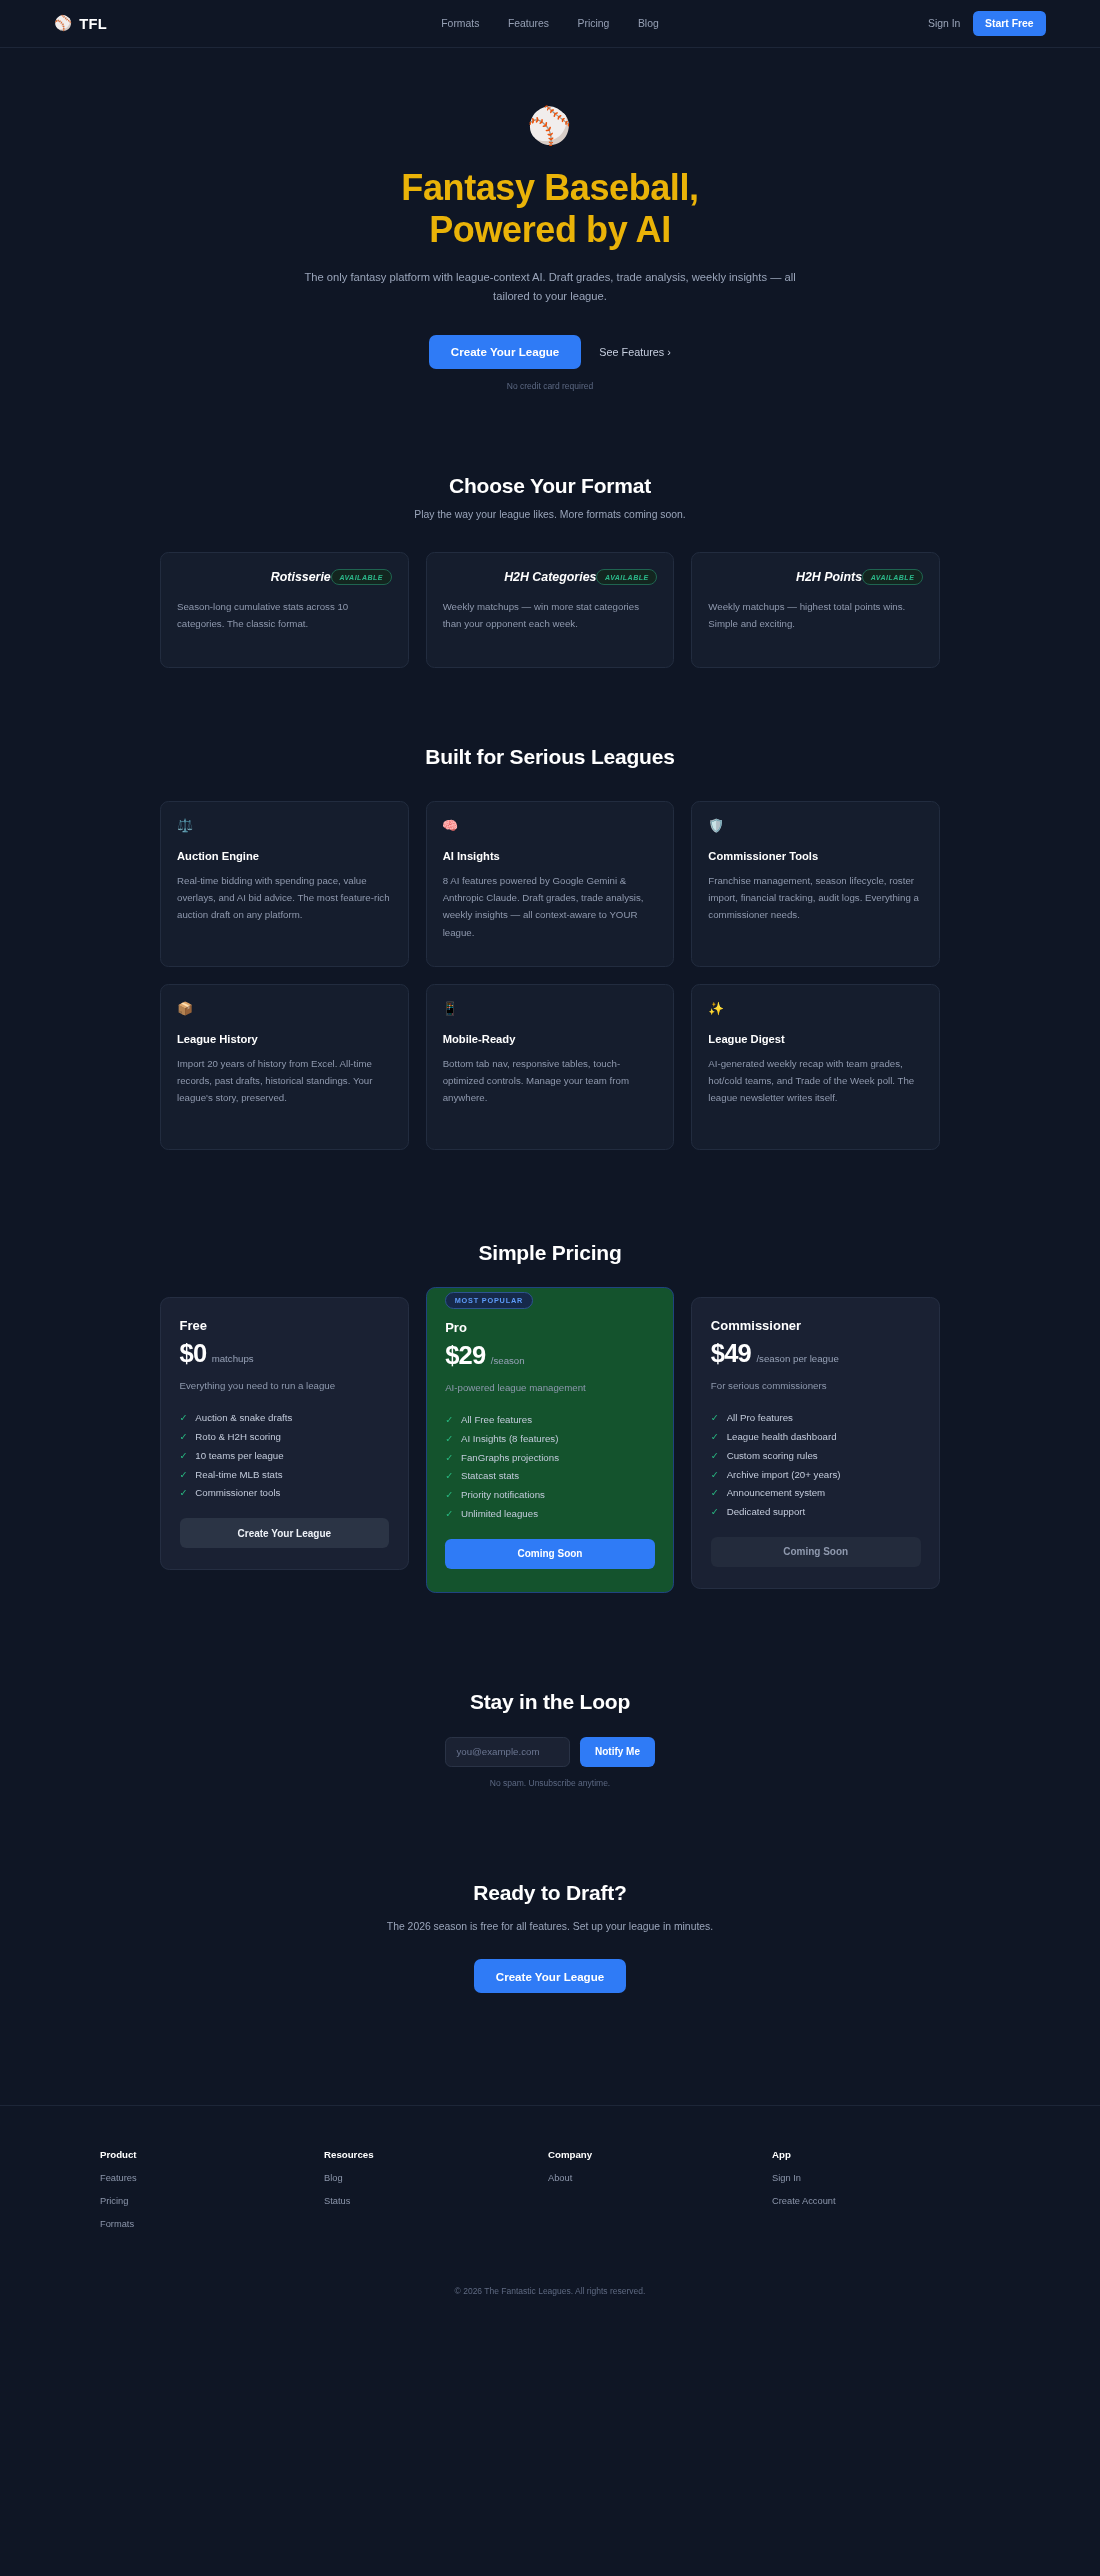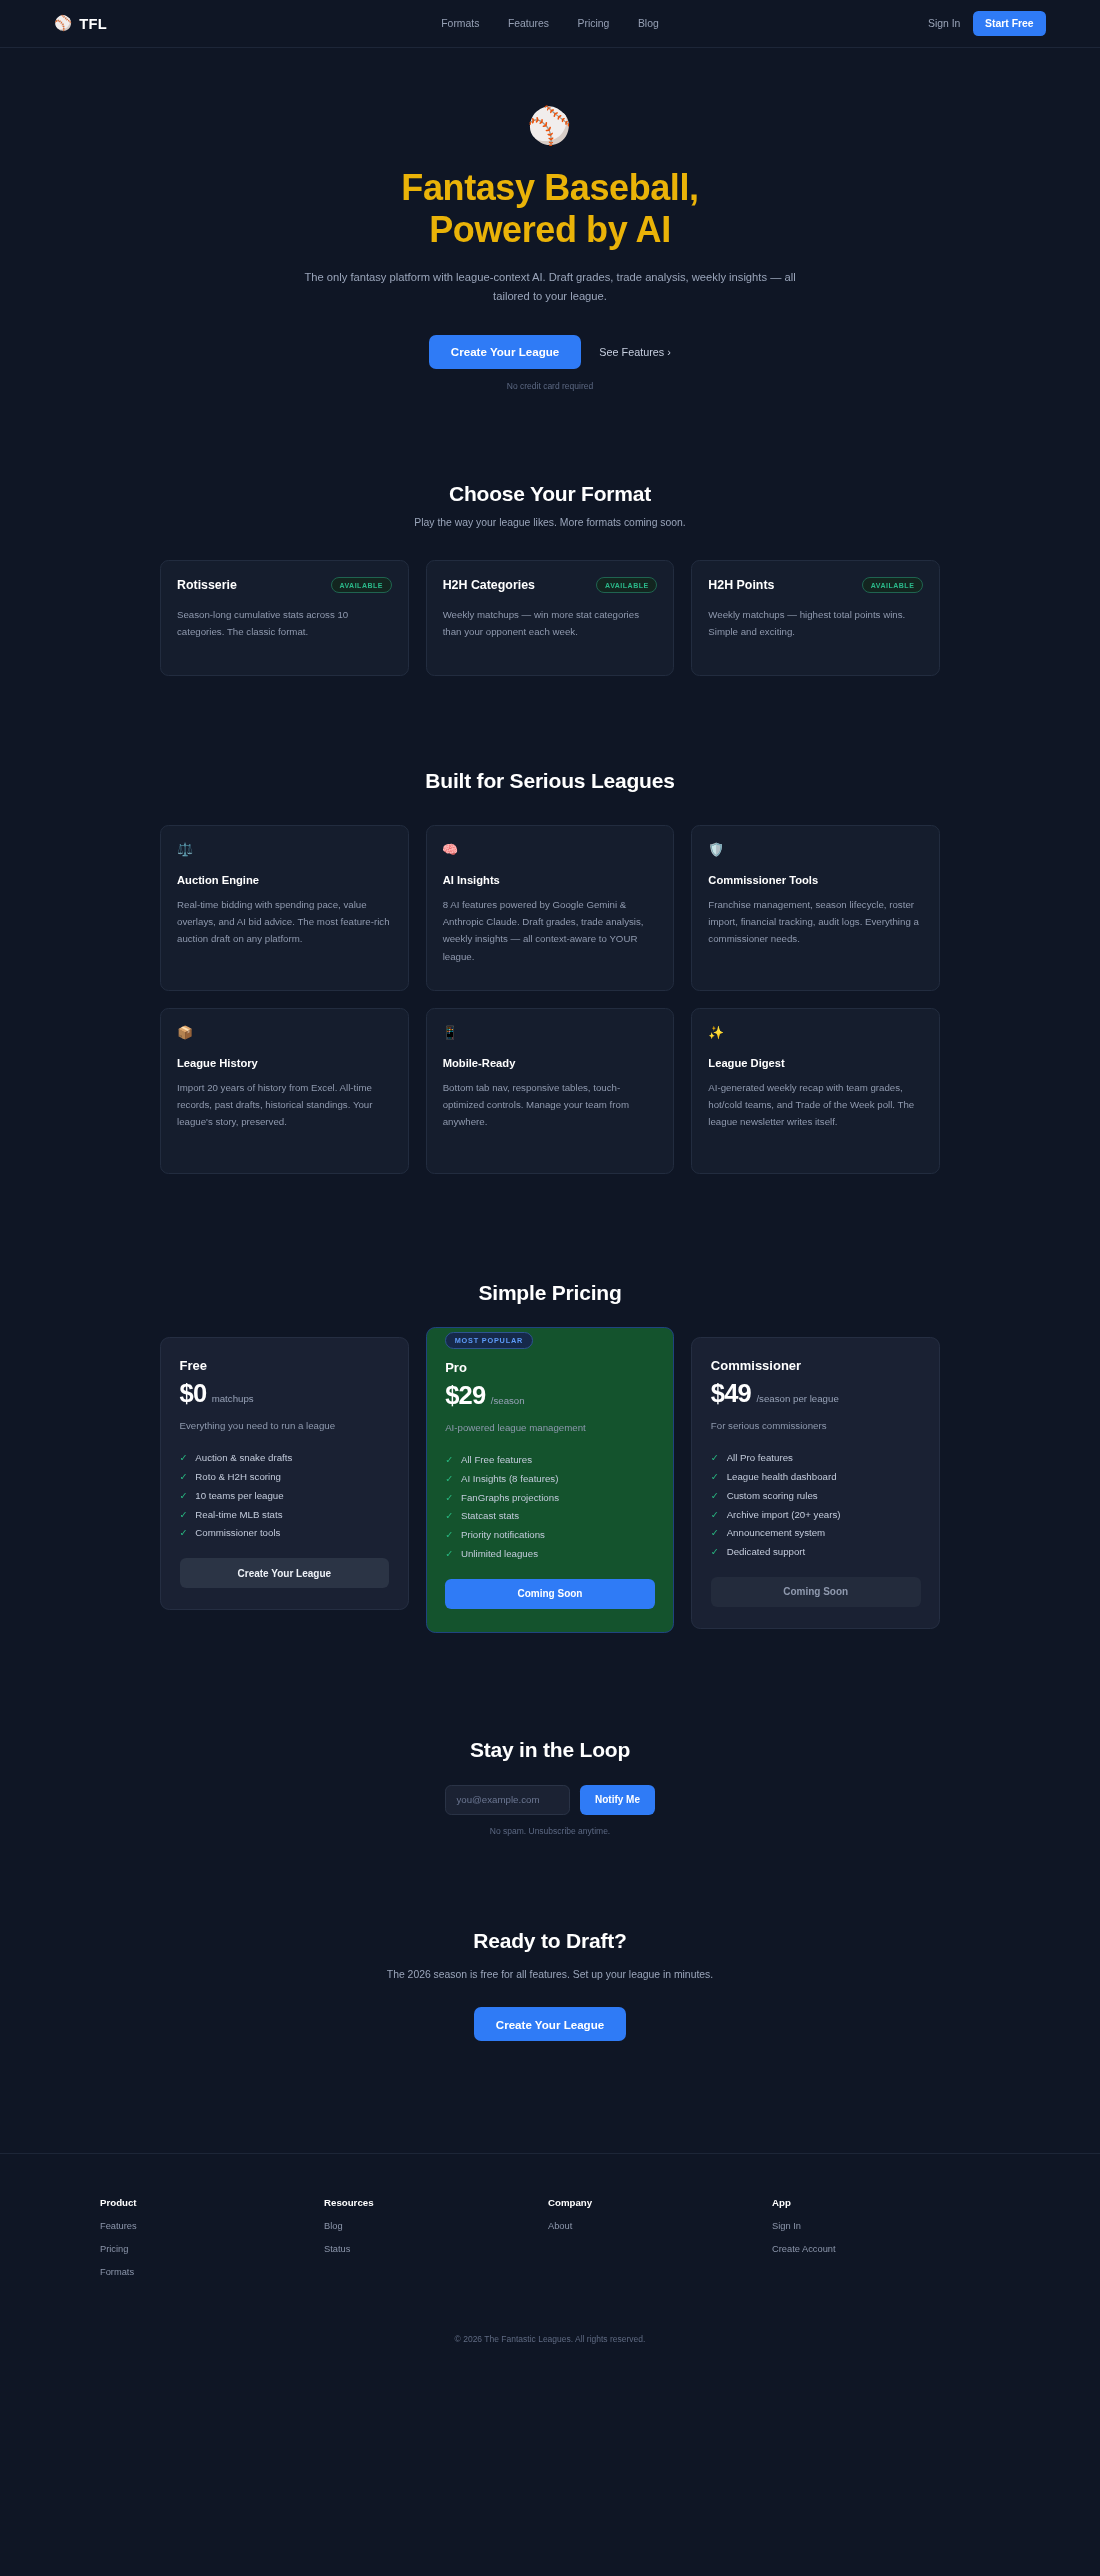--- a/index.html
+++ b/index.html
@@ -4,21 +4,21 @@
 <style>
   * { margin:0; padding:0; box-sizing:border-box; }
   html, body {
     width:1100px;
     background:#0f1625;
     font-family:"Liberation Sans", sans-serif;
     -webkit-font-smoothing:antialiased;
   }
   body { width:1100px; min-height:2576px; position:relative; overflow-x:hidden; }
 
-  .wrap { width:780px; margin:8px auto; }
+  .wrap { width:780px; margin:0 auto; }
 
   
   header {
     height:48px; width:100%;
     border-bottom:0.8px solid #1d2638;
     display:flex; align-items:center;
     position:relative;
   }
   .hdr-inner {
     width:992px; margin:0 auto;
@@ -61,21 +61,21 @@
 
   .grid3 { display:grid; grid-template-columns:repeat(3,1fr); gap:17px; }
 
   
   .formats { padding-top:83px; }
   .formats .grid3 { margin-top:32px; }
   .fcard {
     background:#151d2d; border:0.8px solid #222c3f; border-radius:8.5px;
     padding:16px 16px 19.3px; min-height:116px;
   }
-  .fcard-top { display:flex; align-items:center; justify-content:space-between; }
+  .fcard-top { display:flex; align-items:center; justify-content:flex-end;font-style:italic; }
   .fcard-title { color:#fff; font-size:12.4px; font-weight:bold; }
   .badge-avail {
     color:#2bb98a; font-size:7px; font-weight:bold; letter-spacing:0.5px;
     border:0.8px solid #1f6450; border-radius:15.4px; padding:3.1px 7.7px;
     background:#13251f;
   }
   .fcard-desc { color:#8f99ae; font-size:9.7px; line-height:1.82; margin-top:13px; }
 
   
   .features { padding-top:77px; }

